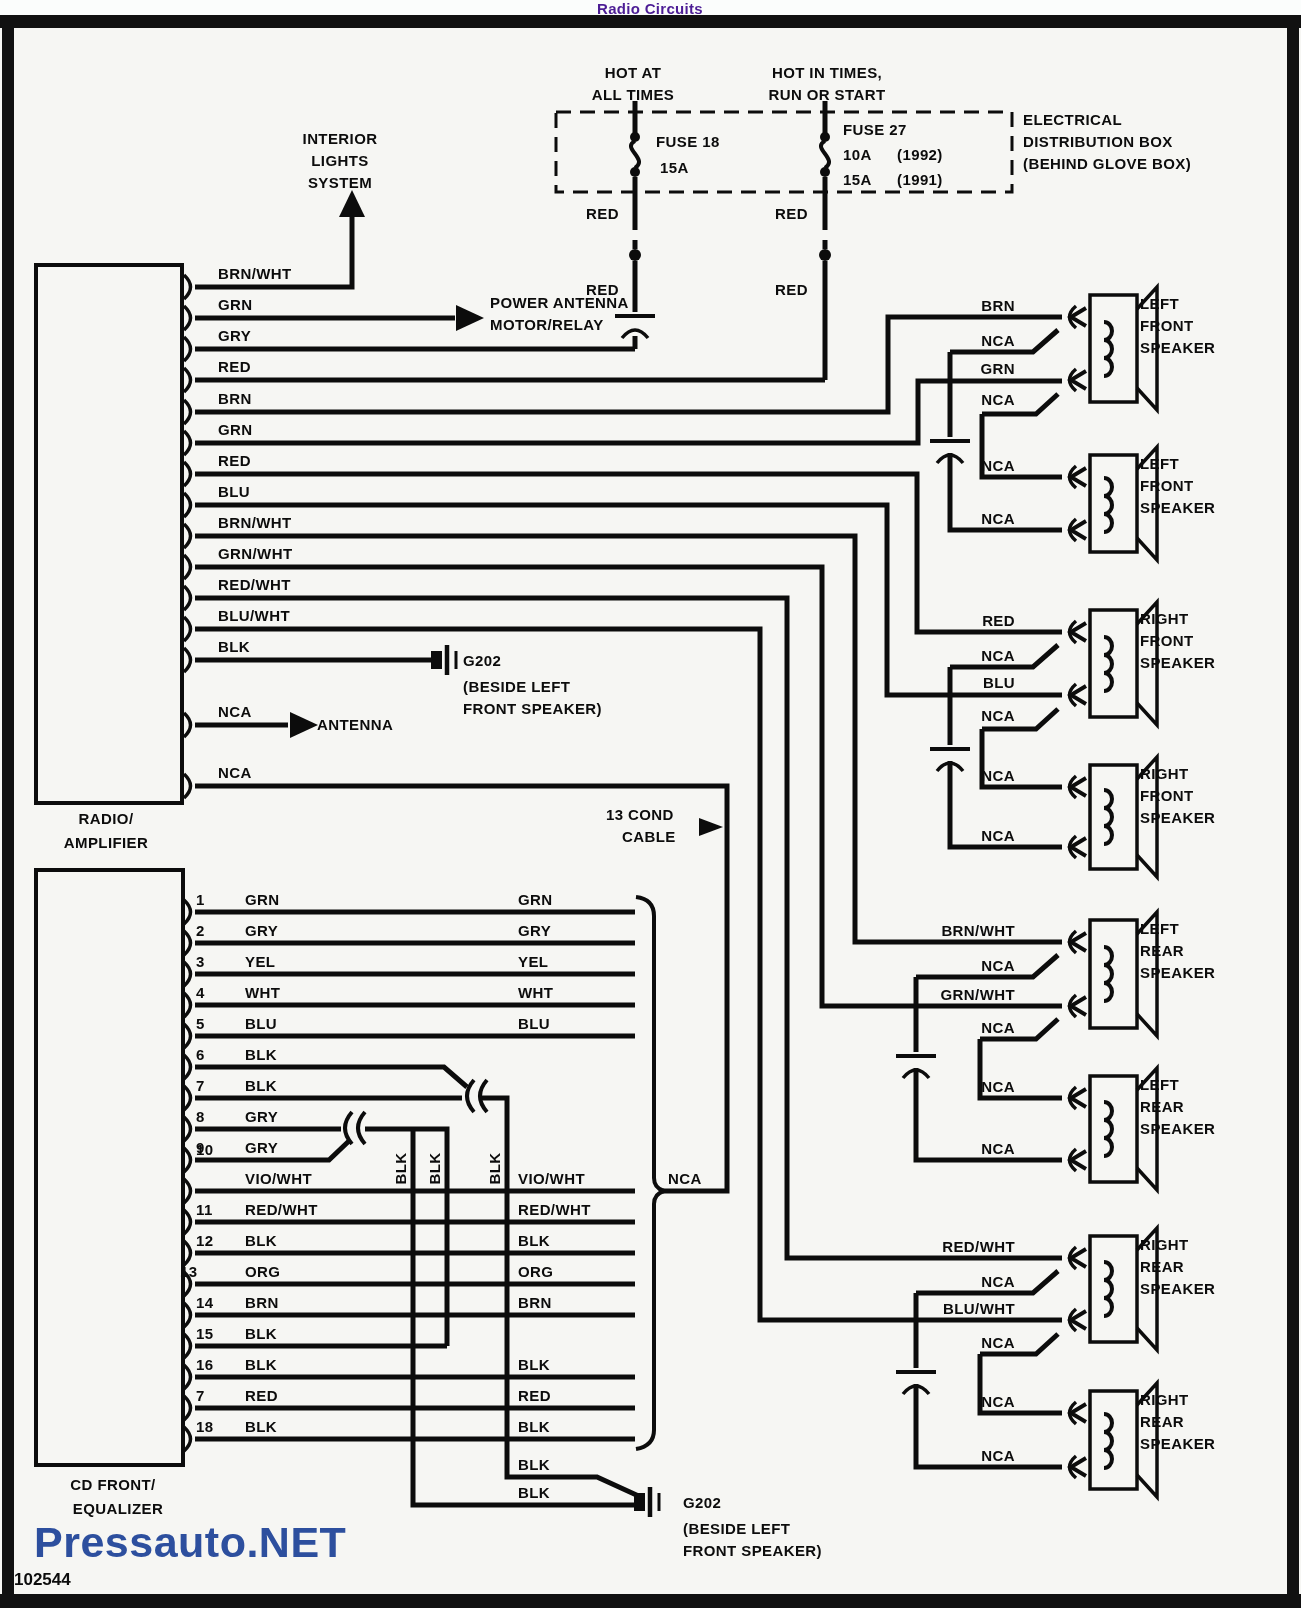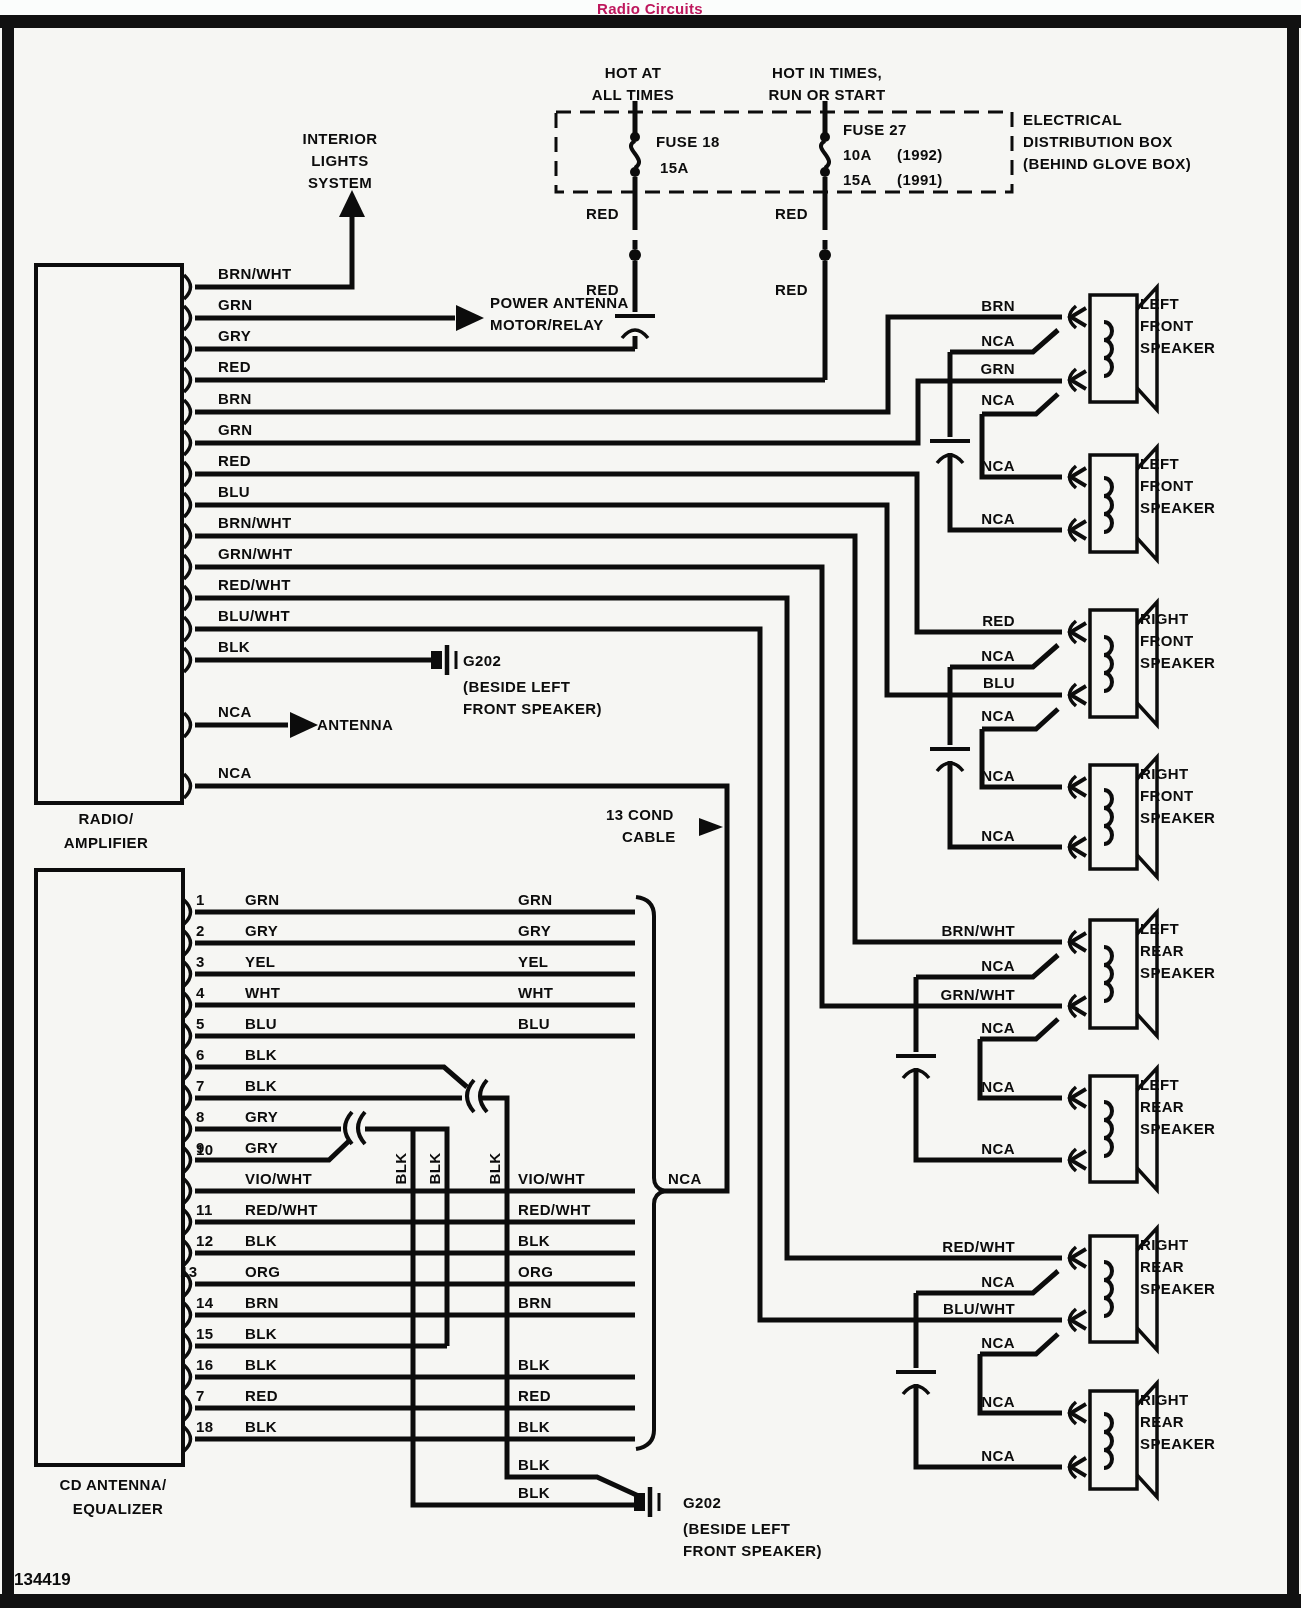--- a/index.html
+++ b/index.html
@@ -1,20 +1,20 @@
 <!DOCTYPE html>
 <html><head>
 <meta charset="utf-8">
 <style>
   html,body{margin:0;padding:0;background:#e9e9e7;}
   .page{position:relative;width:1301px;height:1608px;background:#f6f6f3;overflow:hidden;
         font-family:"Liberation Sans",sans-serif;}
   .strip{position:absolute;left:0;top:0;width:1301px;height:15px;background:#fbfdfc;}
   .ttl{position:absolute;left:650px;top:0px;transform:translateX(-50%);
-       font:bold 15px "Liberation Sans",sans-serif;color:#be185d;letter-spacing:.3px;white-space:nowrap;}
+       font:bold 15px "Liberation Sans",sans-serif;color:#4c1d95;letter-spacing:.3px;white-space:nowrap;}
   .bar-top{position:absolute;left:0;top:15px;width:1301px;height:13px;background:#111;}
   .bar-left{position:absolute;left:2px;top:15px;width:12px;height:1592px;background:#111;}
   .bar-right{position:absolute;left:1287px;top:15px;width:12px;height:1592px;background:#111;}
   .bar-bot{position:absolute;left:0;top:1594px;width:1301px;height:14px;background:#111;}
   svg.w{position:absolute;left:0;top:0;}
   .lbl{position:absolute;font:bold 15px "Liberation Sans",sans-serif;color:#0c0c0c;
        letter-spacing:.4px;white-space:nowrap;}
   .c{transform:translateX(-50%);}
   .r{width:120px;text-align:right;}
   .rot{width:44px;text-align:center;transform:rotate(-90deg);}
@@ -212,21 +212,21 @@
   <div class="lbl" style="left:196px;top:1418px">18</div>
   <div class="lbl" style="left:245px;top:1418px">BLK</div>
   <div class="lbl" style="left:518px;top:1418px">BLK</div>
 
   <div class="lbl rot" style="left:378px;top:1160px">BLK</div>
   <div class="lbl rot" style="left:412px;top:1160px">BLK</div>
   <div class="lbl rot" style="left:472px;top:1160px">BLK</div>
 
   <div class="lbl" style="left:518px;top:1456px">BLK</div>
   <div class="lbl" style="left:518px;top:1484px">BLK</div>
-  <div class="lbl c" style="left:113px;top:1476px">CD ANTENNA/</div>
+  <div class="lbl c" style="left:113px;top:1476px">CD FRONT/</div>
   <div class="lbl c" style="left:118px;top:1500px">EQUALIZER</div>
 
   <div class="lbl" style="left:683px;top:1494px">G202</div>
   <div class="lbl" style="left:683px;top:1520px">(BESIDE LEFT</div>
   <div class="lbl" style="left:683px;top:1542px">FRONT SPEAKER)</div>
 
   <div class="lbl r" style="left:895px;top:297px">BRN</div>
   <div class="lbl r" style="left:895px;top:332px">NCA</div>
   <div class="lbl r" style="left:895px;top:360px">GRN</div>
   <div class="lbl r" style="left:895px;top:391px">NCA</div>
@@ -269,14 +269,15 @@
   <div class="lbl" style="left:1140px;top:1076px">LEFT</div>
   <div class="lbl" style="left:1140px;top:1098px">REAR</div>
   <div class="lbl" style="left:1140px;top:1120px">SPEAKER</div>
   <div class="lbl" style="left:1140px;top:1236px">RIGHT</div>
   <div class="lbl" style="left:1140px;top:1258px">REAR</div>
   <div class="lbl" style="left:1140px;top:1280px">SPEAKER</div>
   <div class="lbl" style="left:1140px;top:1391px">RIGHT</div>
   <div class="lbl" style="left:1140px;top:1413px">REAR</div>
   <div class="lbl" style="left:1140px;top:1435px">SPEAKER</div>
 
-  <div class="docnum">134419</div>
+  <div class="wm">Pressauto.NET</div>
+  <div class="docnum">102544</div>
 </div>
 
 </body></html>

